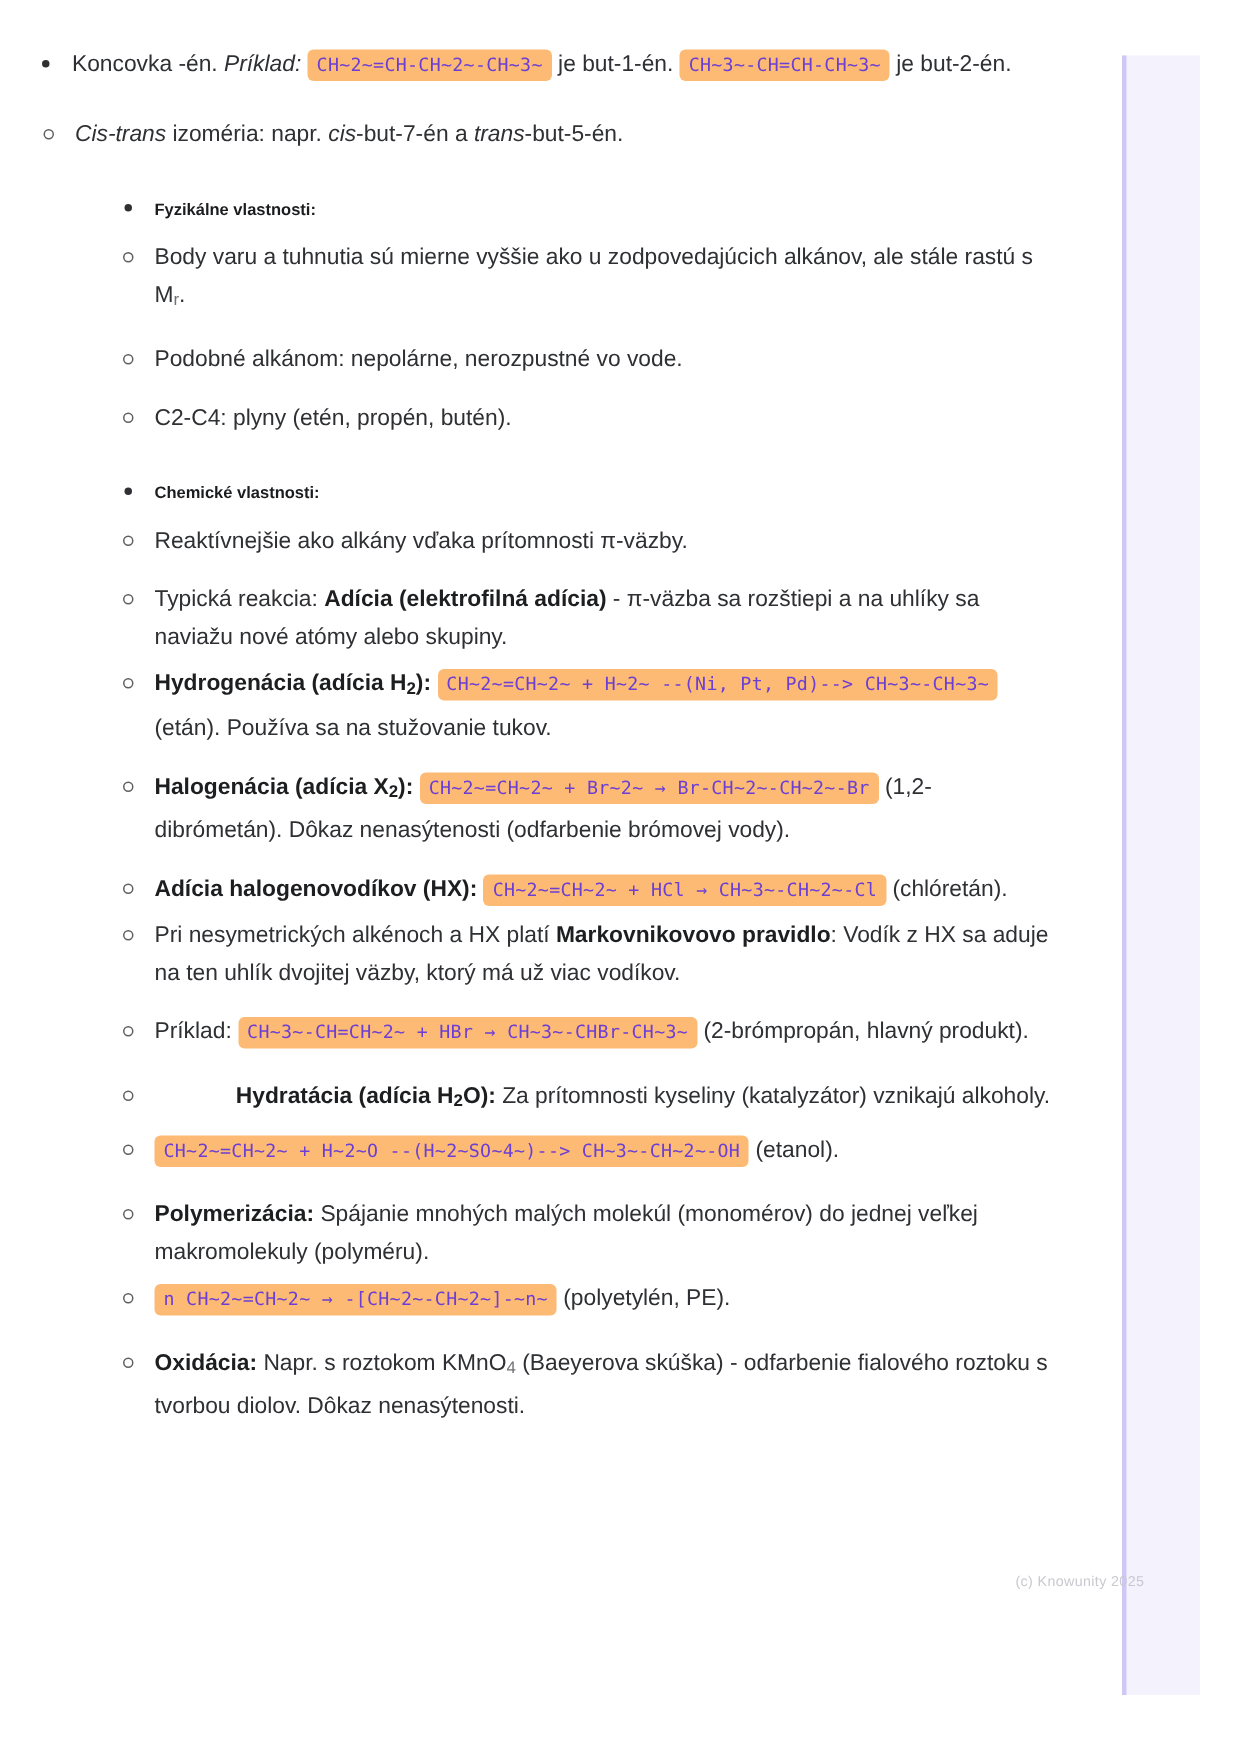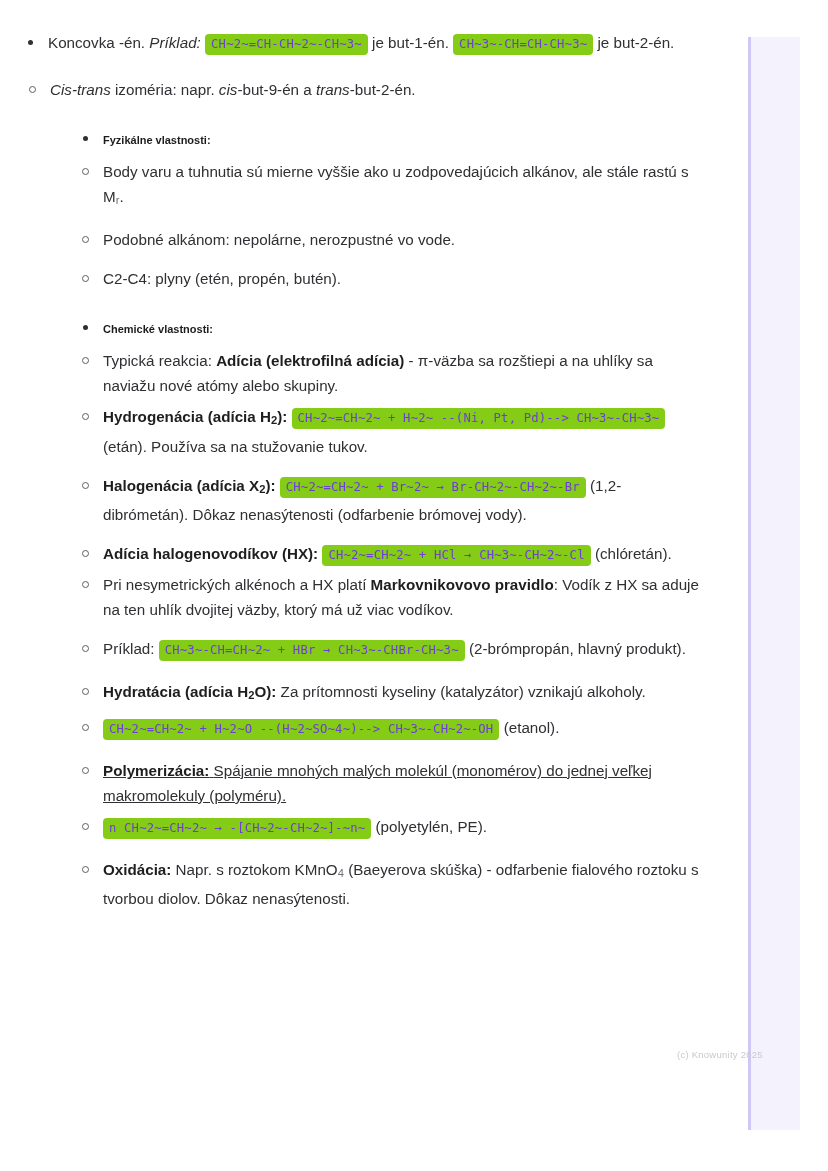--- a/index.html
+++ b/index.html
@@ -91,21 +91,21 @@
     vertical-align: -0.22em;
     color: #6f7176;
   }
 
   
   code.chip {
     font-family: "DejaVu Sans Mono", "Liberation Mono", monospace;
     font-size: 12.2px;
     letter-spacing: 0.2px;
     color: #6b3fd4;
-    background: #84cc16;
+    background: #fdba74;
     border-radius: 4px;
     padding: 3px 6px 4px 6px;
     white-space: normal;
     line-height: 22px;
     box-decoration-break: clone;
     -webkit-box-decoration-break: clone;
   }
 
   
   #watermark {
@@ -135,22 +135,22 @@
       <code class="chip">CH~2~=CH-CH~2~-CH~3~</code>
       <span>je but-1-én.</span>
       <code class="chip">CH~3~-CH=CH-CH~3~</code>
       <span>je but-2-én.</span>
     </li>
 
     <li class="item" style="margin-left:26px;margin-top:22px;">
       <span class="marker circle"></span>
       <span class="ital">Cis-trans</span>
       <span>izoméria: napr.</span>
-      <span class="ital">cis</span><span>-but-9-én a</span>
-      <span class="ital">trans</span><span>-but-2-én.</span>
+      <span class="ital">cis</span><span>-but-7-én a</span>
+      <span class="ital">trans</span><span>-but-5-én.</span>
     </li>
   </ul>
 
   <ul class="lvl" style="margin-left:79px;margin-top:24px;">
     <li class="item tight">
       <span class="marker disc"></span>
       <span class="head">Fyzikálne vlastnosti:</span>
     </li>
 
     <ul class="lvl indent2">
@@ -170,20 +170,24 @@
   </ul>
 
   <ul class="lvl" style="margin-left:79px;margin-top:24px;">
     <li class="item tight">
       <span class="marker disc"></span>
       <span class="head">Chemické vlastnosti:</span>
     </li>
 
     <ul class="lvl indent2">
 
+      <li class="item">
+        <span class="marker circle"></span>
+        <span>Reaktívnejšie ako alkány vďaka prítomnosti π-väzby.</span>
+      </li>
 
       <li class="item tight">
         <span class="marker circle"></span>
         <span>Typická reakcia:</span>
         <span class="bold">Adícia (elektrofilná adícia)</span>
         <span>- π-väzba sa rozštiepi a na uhlíky sa naviažu nové atómy alebo skupiny.</span>
       </li>
 
       <ul class="lvl indent3">
 
@@ -215,34 +219,34 @@
             <span class="bold">Markovnikovovo pravidlo</span><span>: Vodík z HX sa aduje na ten uhlík dvojitej väzby, ktorý má už viac vodíkov.</span>
           </li>
           <li class="item">
             <span class="marker circle"></span>
             <span>Príklad:</span>
             <code class="chip">CH~3~-CH=CH~2~ + HBr → CH~3~-CHBr-CH~3~</code>
             <span>(2-brómpropán, hlavný produkt).</span>
           </li>
         </ul>
 
-        <li class="item tight" style="margin-top:18px;">
+        <li class="item tight" style="margin-top:18px;text-align:right;">
           <span class="marker circle"></span>
           <span class="bold">Hydratácia (adícia H</span><sub class="bold">2</sub><span class="bold">O):</span>
           <span>Za prítomnosti kyseliny (katalyzátor) vznikajú alkoholy.</span>
         </li>
         <ul class="lvl indent4">
           <li class="item">
             <span class="marker circle"></span>
             <code class="chip">CH~2~=CH~2~ + H~2~O --(H~2~SO~4~)--&gt; CH~3~-CH~2~-OH</code>
             <span>(etanol).</span>
           </li>
         </ul>
 
-        <li class="item tight" style="margin-top:18px;text-decoration:underline;">
+        <li class="item tight" style="margin-top:18px;">
           <span class="marker circle"></span>
           <span class="bold">Polymerizácia:</span>
           <span>Spájanie mnohých malých molekúl (monomérov) do jednej veľkej makromolekuly (polyméru).</span>
         </li>
         <ul class="lvl indent4">
           <li class="item">
             <span class="marker circle"></span>
             <code class="chip">n CH~2~=CH~2~ → -[CH~2~-CH~2~]-~n~</code>
             <span>(polyetylén, PE).</span>
           </li>

